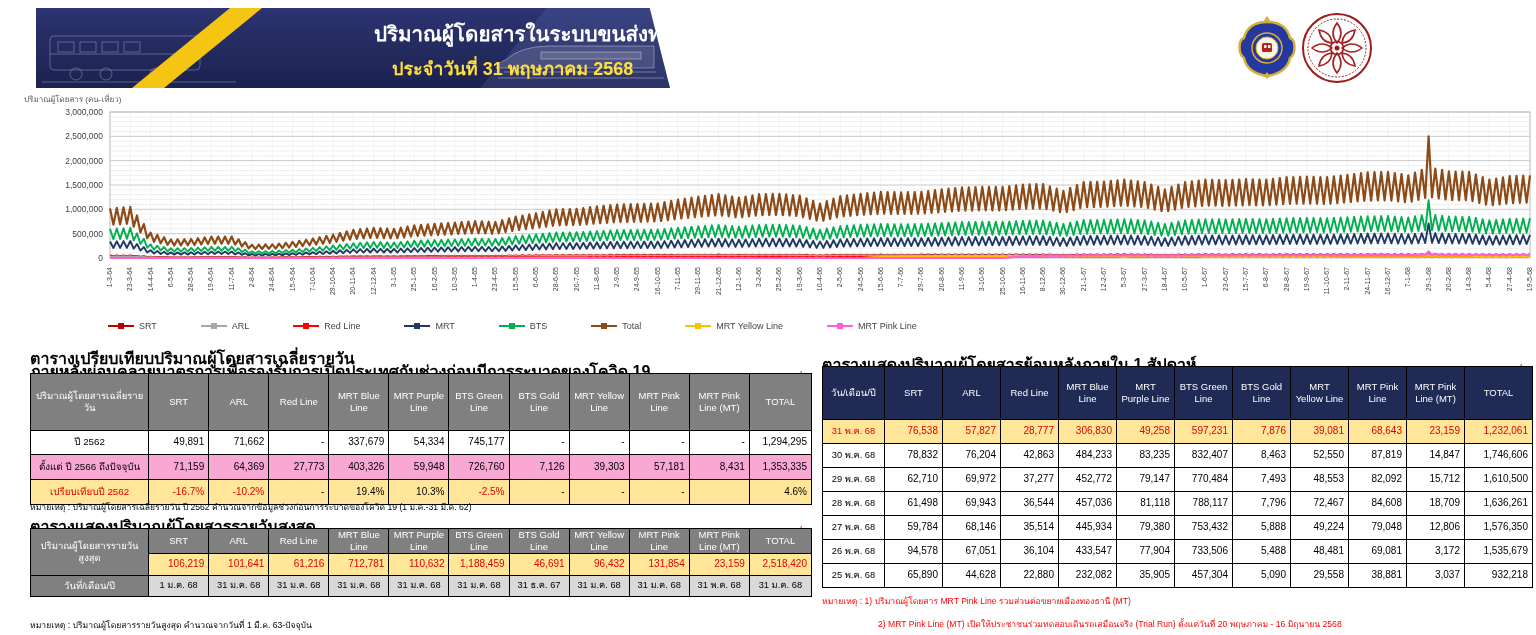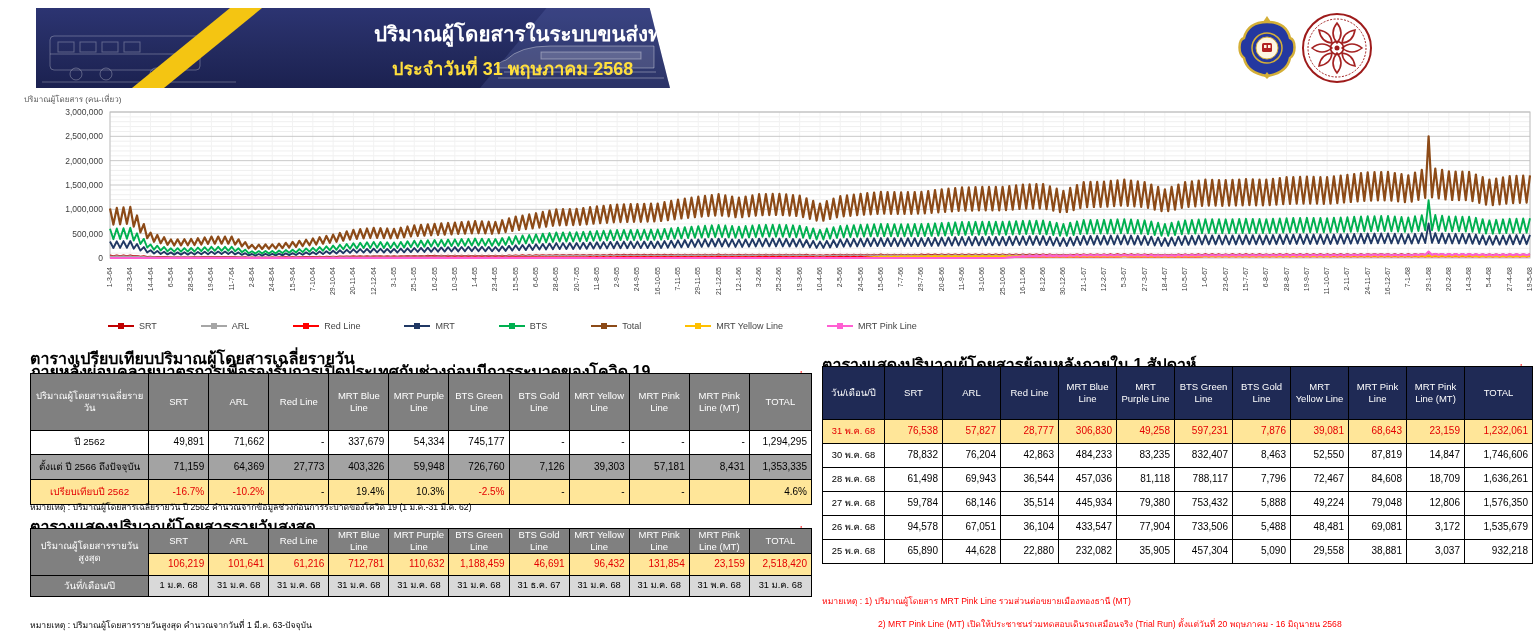--- a/index.html
+++ b/index.html
@@ -29,21 +29,21 @@
   
   .ttl{font-size:16px;font-weight:bold;color:#000;white-space:nowrap}
   .unit{font-size:8.5px;font-weight:bold;color:#f00;white-space:nowrap}
   .trow{position:absolute;display:flex;justify-content:space-between;align-items:flex-end}
   table{border-collapse:collapse;table-layout:fixed;position:absolute}
   td,th{border:1px solid #000;padding:0 4px;overflow:hidden;line-height:1.25}
   th{font-weight:normal}
   .hgray{background:#808080;color:#fff;font-size:9.5px;text-align:center}
   .hnavy{background:#1f2a55;color:#fff;font-size:9.5px;text-align:center}
   .num{font-size:10px;text-align:right}
-  .rowgray td{background:#a3a3a3}
+  .rowgray td{background:#f9a8d4}
   .rowyellow td{background:#ffe699}
   .red{color:#e30000}
   .datecell{background:#d9d9d9;font-size:9.3px;text-align:center;padding:0 0}
   .lbl{font-size:9.8px;text-align:center}
   .fn{position:absolute;font-size:8.6px;color:#000;white-space:nowrap}
   .fnred{position:absolute;font-size:8.6px;color:#f00;white-space:nowrap}
 </style>
 </head>
 <body>
 
@@ -551,20 +551,34 @@
         <td class="num">484,233</td>
         <td class="num">83,235</td>
         <td class="num">832,407</td>
         <td class="num">8,463</td>
         <td class="num">52,550</td>
         <td class="num">87,819</td>
         <td class="num">14,847</td>
         <td class="num">1,746,606</td>
       </tr>
       <tr class="">
+        <td class="datecell" style="height:23px;background:#fff;">29 พ.ค. 68</td>
+        <td class="num">62,710</td>
+        <td class="num">69,972</td>
+        <td class="num">37,277</td>
+        <td class="num">452,772</td>
+        <td class="num">79,147</td>
+        <td class="num">770,484</td>
+        <td class="num">7,493</td>
+        <td class="num">48,553</td>
+        <td class="num">82,092</td>
+        <td class="num">15,712</td>
+        <td class="num">1,610,500</td>
+      </tr>
+      <tr class="">
         <td class="datecell" style="height:23px;background:#fff;">28 พ.ค. 68</td>
         <td class="num">61,498</td>
         <td class="num">69,943</td>
         <td class="num">36,544</td>
         <td class="num">457,036</td>
         <td class="num">81,118</td>
         <td class="num">788,117</td>
         <td class="num">7,796</td>
         <td class="num">72,467</td>
         <td class="num">84,608</td>

